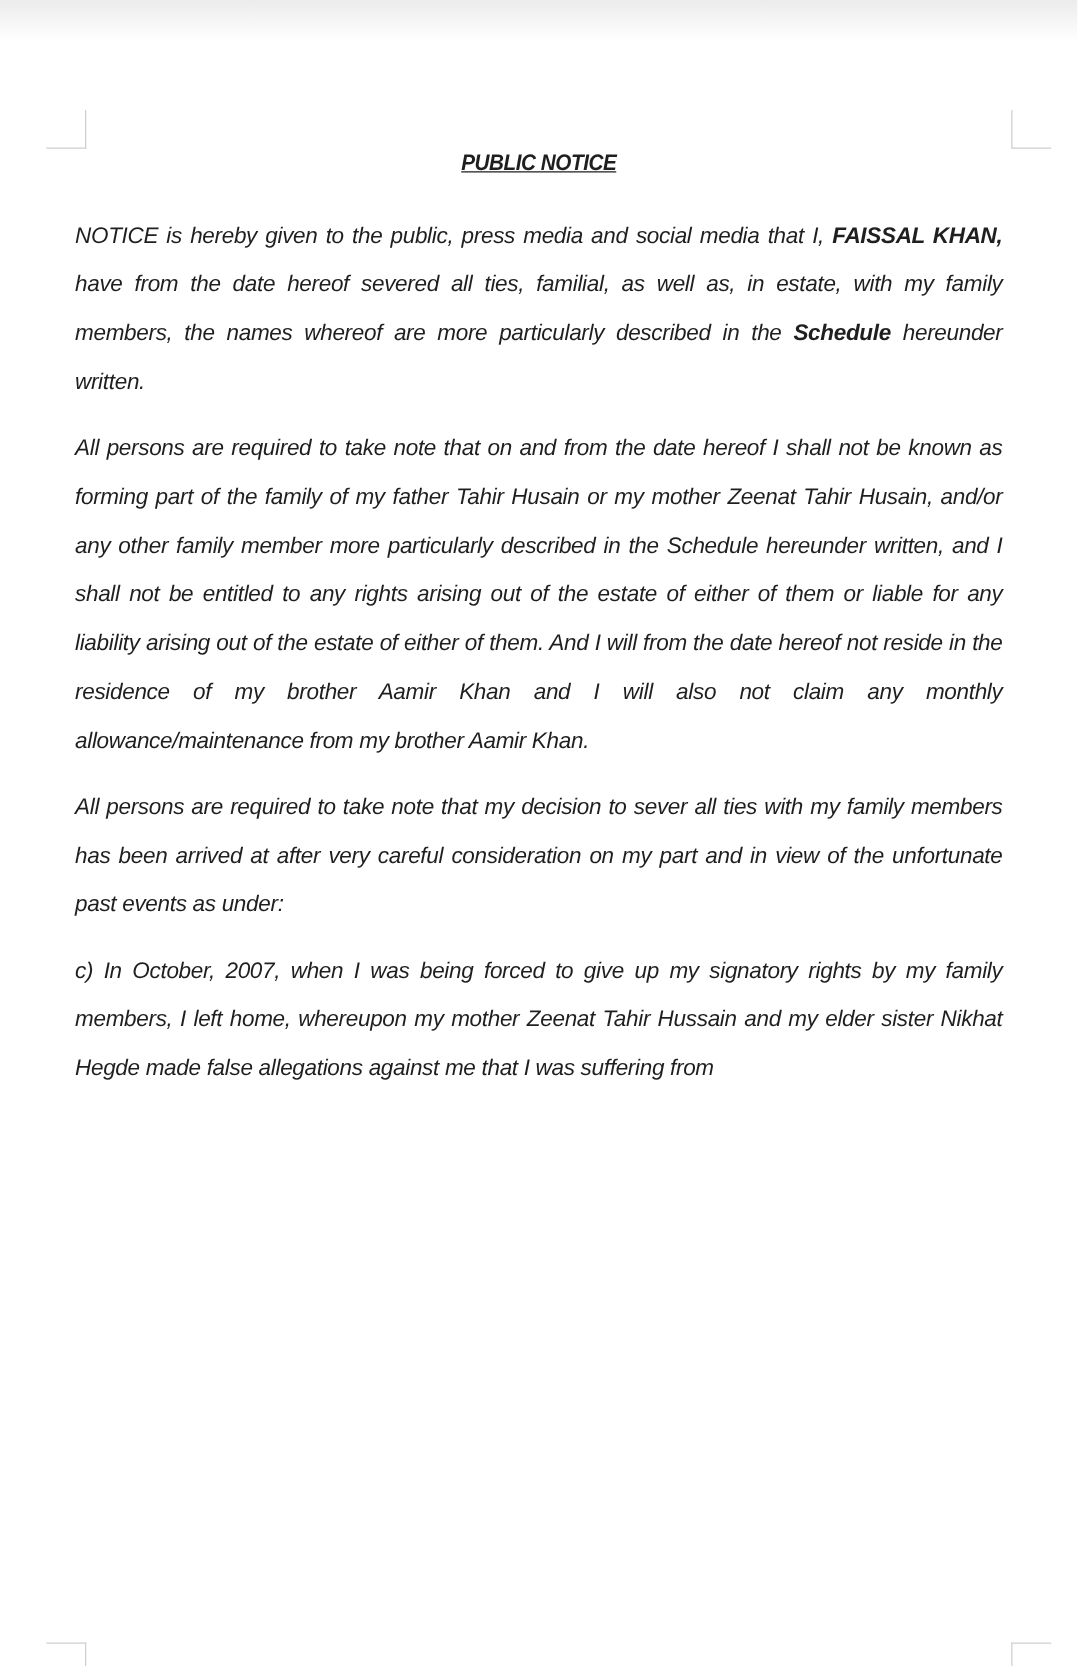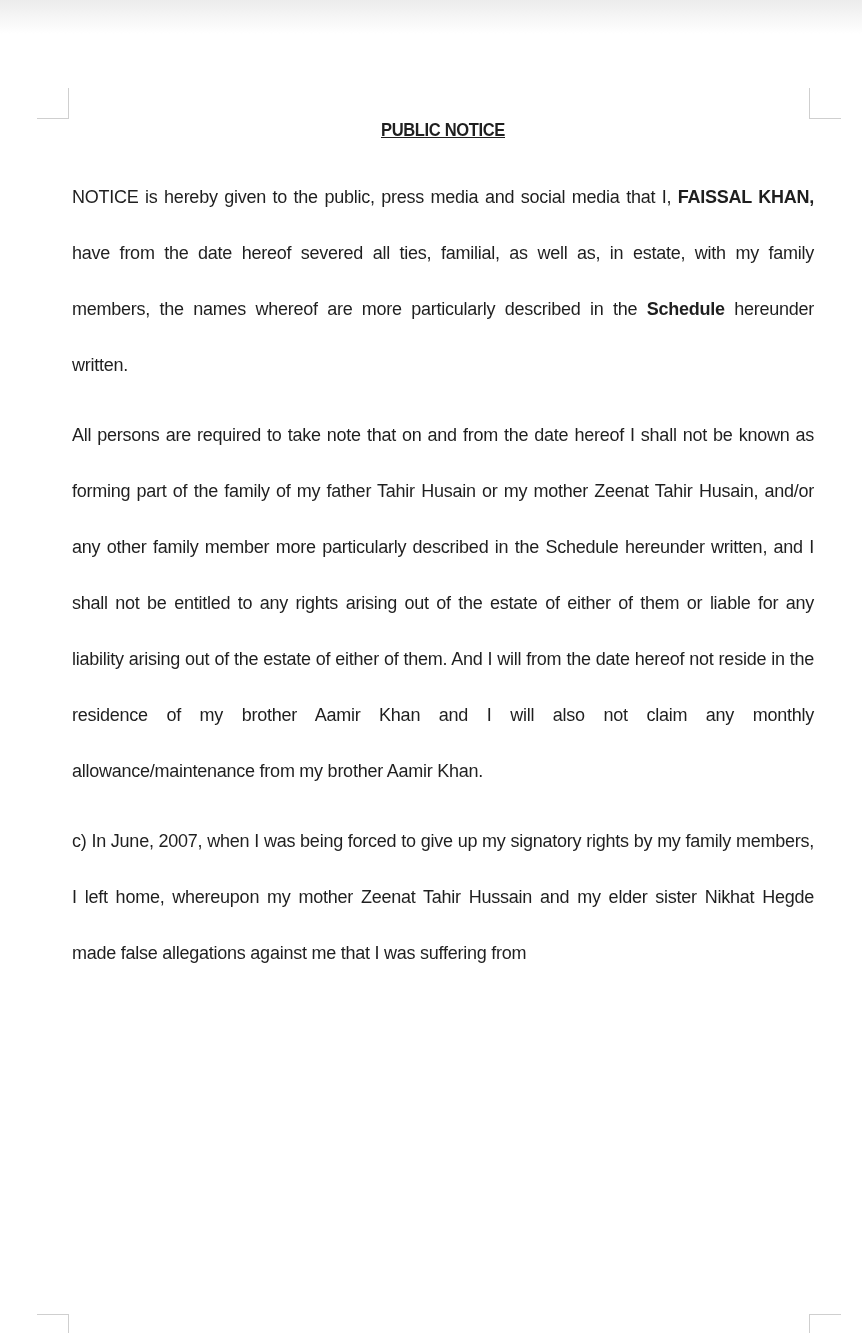--- a/index.html
+++ b/index.html
@@ -12,28 +12,28 @@
   .top-shade {
     position: absolute; left: 0; top: 0; width: 862px; height: 34px;
     background: linear-gradient(#ececec, #ffffff);
   }
   .crop { position: absolute; width: 31px; height: 30px; border-color: #cfcfcf; border-style: solid; border-width: 0; }
   .crop.tl { left: 37px; top: 88px; border-right-width: 1px; border-bottom-width: 1px; }
   .crop.tr { left: 809px; top: 88px; border-left-width: 1px; border-bottom-width: 1px; }
   .crop.bl { left: 37px; top: 1314px; border-right-width: 1px; border-top-width: 1px; }
   .crop.br { left: 809px; top: 1314px; border-left-width: 1px; border-top-width: 1px; }
 
-  .page { position: absolute; left: 72px; top: 118px; width: 742px; }
+  .page { position: absolute; left: 60px; top: 118px; width: 742px; font-style: italic; }
   .title {
     text-align: center; font-weight: bold; text-decoration: underline;
     font-size: 18px; letter-spacing: -0.4px; margin: 0; height: 25px; line-height: 25px;
     transform: scaleX(0.92);
   }
   .para {
-    margin: 0; font-size: 18px; line-height: 56px; text-align: justify;
+    margin: 0; font-size: 18px; line-height: 39px; text-align: justify;
     letter-spacing: -0.25px; word-spacing: 0px;
   }
   .para b { font-weight: bold; }
   .p1 { margin-top: 26px; }
   .p2 { margin-top: 14px; }
   .p3 { margin-top: 14px; }
   .item-a { margin-top: 14px; }
   .item-b { margin-top: 14px; }
   .item-c { margin-top: 14px; }
 </style>
@@ -46,15 +46,16 @@
 <div class="crop bl"></div>
 <div class="crop br"></div>
 
 <div class="page">
   <h1 class="title">PUBLIC NOTICE</h1>
 
   <p class="para p1"><span>NOTICE is hereby given to the public, press media and social media that I, </span><b>FAISSAL KHAN,</b><span> have from the date hereof severed all ties, familial, as well as, in estate, with my family members, the names whereof are more particularly described in the </span><b>Schedule</b><span> hereunder written.</span></p>
 
   <p class="para p2">All persons are required to take note that on and from the date hereof I shall not be known as forming part of the family of my father Tahir Husain or my mother Zeenat Tahir Husain, and/or any other family member more particularly described in the Schedule hereunder written, and I shall not be entitled to any rights arising out of the estate of either of them or liable for any liability arising out of the estate of either of them. And I will from the date hereof not reside in the residence of my brother Aamir Khan and I will also not claim any monthly allowance/maintenance from my brother Aamir Khan.</p>
 
+  <p class="para p3">All persons are required to take note that my decision to sever all ties with my family members has been arrived at after very careful consideration on my part and in view of the unfortunate past events as under:</p>
 
-  <p class="para item-c">c) In June, 2007, when I was being forced to give up my signatory rights by my family members, I left home, whereupon my mother Zeenat Tahir Hussain and my elder sister Nikhat Hegde made false allegations against me that I was suffering from</p>
+  <p class="para item-c">c) In October, 2007, when I was being forced to give up my signatory rights by my family members, I left home, whereupon my mother Zeenat Tahir Hussain and my elder sister Nikhat Hegde made false allegations against me that I was suffering from</p>
 </div>
 
 </body></html>

